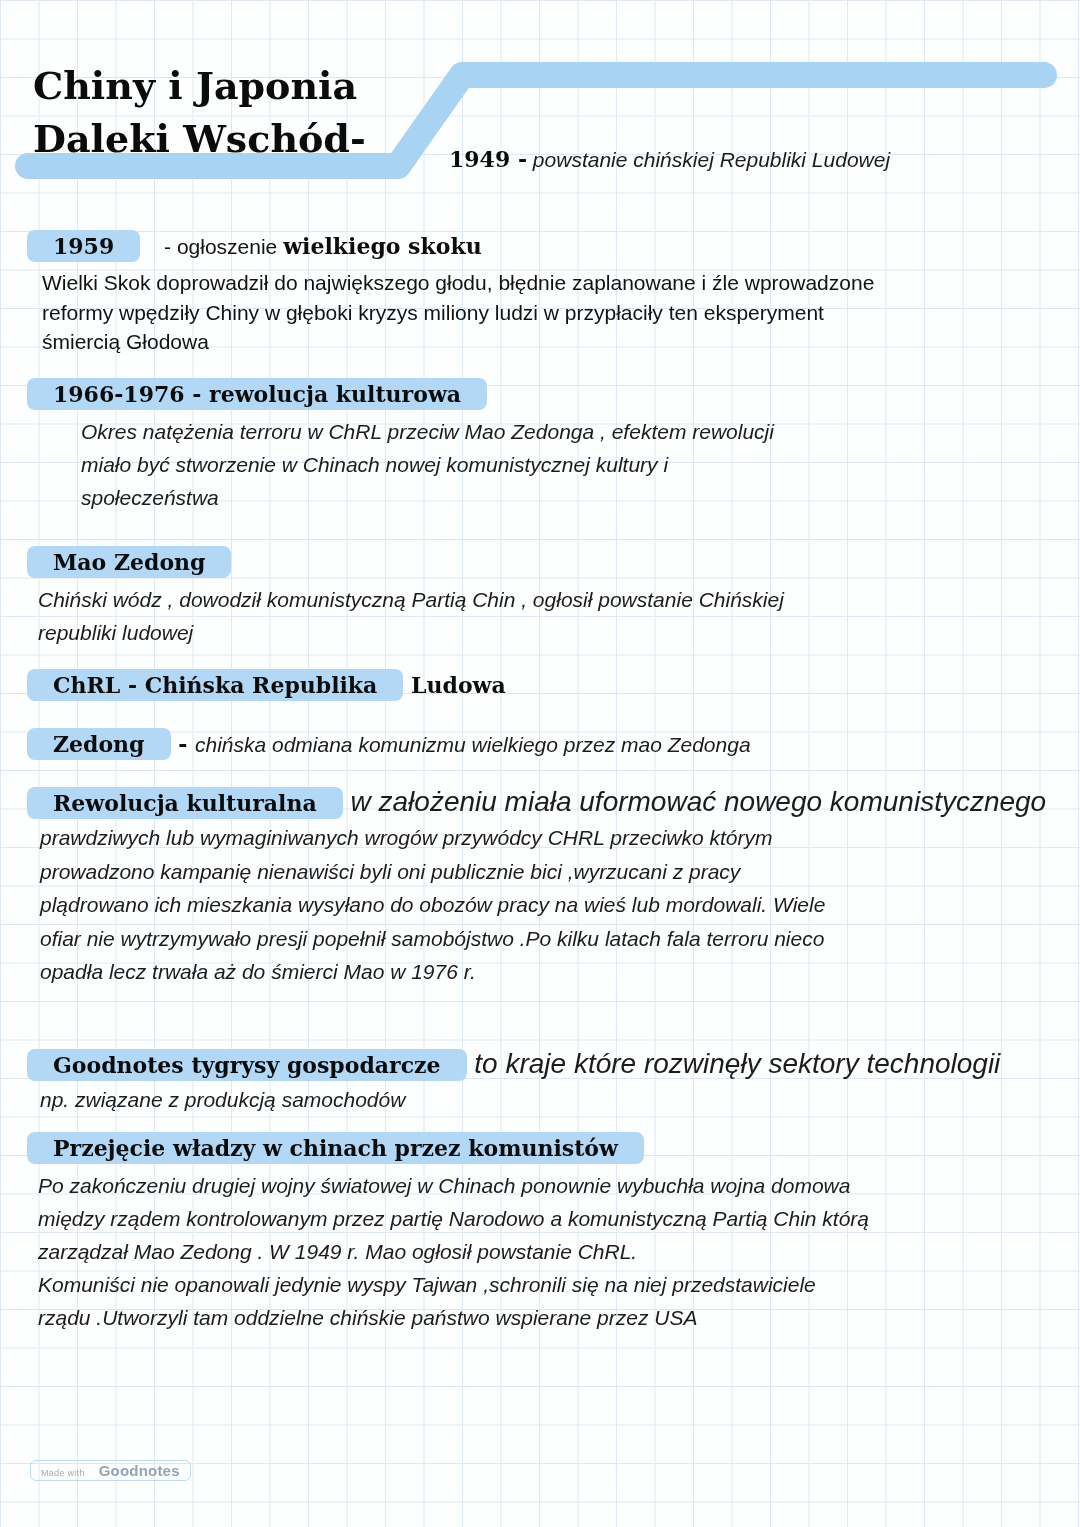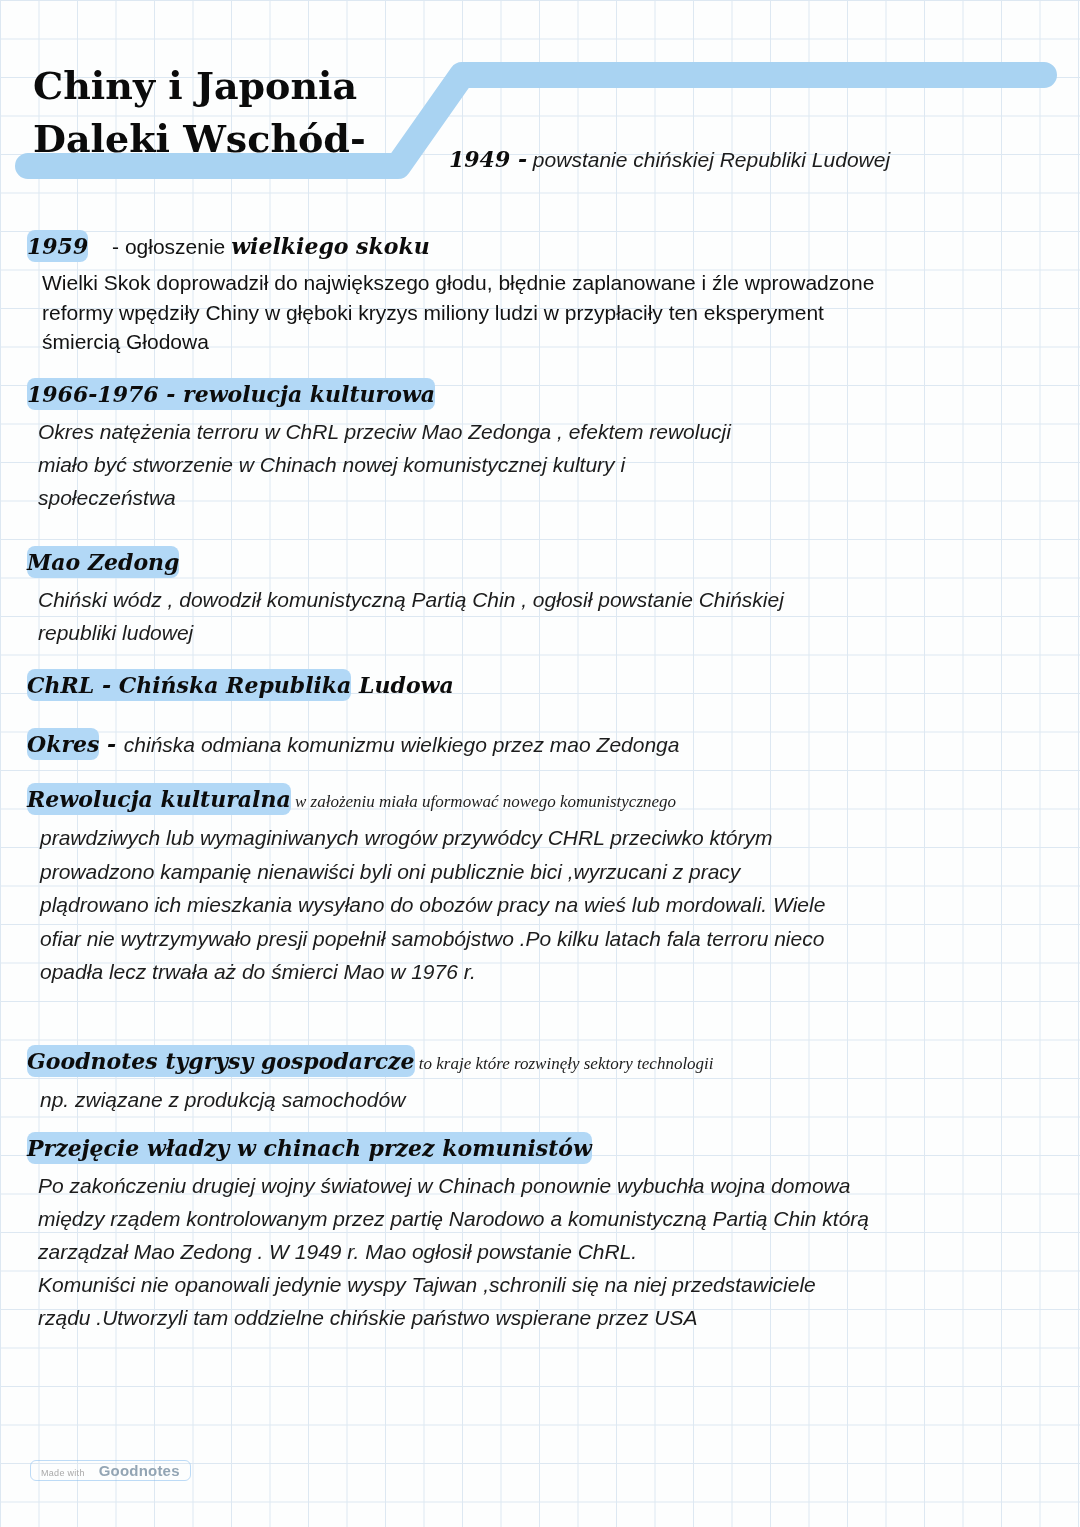--- a/index.html
+++ b/index.html
@@ -9,45 +9,45 @@
     background-color:#fdfefe;
     background-image:
       linear-gradient(to right, var(--grid,#dde8f2) 1px, transparent 1px),
       linear-gradient(to bottom, var(--grid,#dde8f2) 1px, transparent 1px);
     background-size:38.5px 38.5px;
     font-family:"Liberation Sans", sans-serif;
     color:#121212;
     overflow:hidden;
   }
   .ribbon { position:absolute; top:0; left:0; pointer-events:none; }
-  .slab { font-family:"DejaVu Serif", serif; font-weight:bold; color:#0c0c0c;font-style:italic; }
+  .slab { font-family:"DejaVu Serif", serif; font-weight:bold; color:#0c0c0c; }
   .ital { font-style:italic; color:#1c1c1c; }
-  .pill { background:var(--highlight,#b2d8f6); border-radius:8px; padding:3px 0; box-decoration-break:clone; }
+  .pill { background:var(--highlight,#b2d8f6); border-radius:8px; padding:3px 26px; box-decoration-break:clone; }
   .title {
     position:absolute; left:33px; top:34px;
     font-family:"DejaVu Serif", serif; font-weight:bold;
     font-size:38px; line-height:53px; color:#0b0b0b;
   }
   .title span { display:block; }
   .t1949 { position:absolute; left:449px; top:146px; font-size:21px; white-space:nowrap; }
   .t1949 .slab { font-size:22px; }
   .heading { position:absolute; left:27px; font-size:22px; white-space:nowrap; }
   .heading .mid { font-family:"Liberation Sans", sans-serif; font-weight:400; font-size:21px; color:#121212;margin-left:18px; }
   .para { position:absolute; font-size:21px; }
   .pline { white-space:nowrap; }
   .b1959 { left:42px; top:268px; line-height:29.5px; }
   .h1966 { top:381px; }
-  .b1966 { left:38px; top:415px; line-height:33px; }
+  .b1966 { left:38px; top:415px; line-height:33px;padding-left:43px; }
   .hmao  { top:549px; }
   .bmao  { left:38px; top:583px; line-height:33px; }
   .hchrl { top:672px; }
   .hmaoizm { top:731px; }
   .hmaoizm .ital { font-size:21px; }
   .hrew { top:786px; }
-  .hrew .ital, .htyg .ital { font-size:17px;font-family:Liberation Serif, serif; }
+  .hrew .ital, .htyg .ital { font-size:28px; }
   .brew { left:40px; top:821px; line-height:33.5px; }
   .htyg { top:1048px; }
   .btyg { left:40px; top:1083px; line-height:33px; }
   .hprz { top:1135px; }
   .bprz { left:38px; top:1169px; line-height:33px; }
   .watermark {
     position:absolute; left:30px; top:1460px;
     display:flex; align-items:baseline; gap:14px;
     border:1px solid rgba(137,190,238,0.55);
     border-radius:6px; padding:1px 10px;
@@ -97,21 +97,21 @@
   <div class="para bmao ital">
     <div class="pline"> Chiński wódz , dowodził komunistyczną Partią Chin , ogłosił powstanie Chińskiej</div>
     <div class="pline">republiki ludowej</div>
   </div>
 
   <div class="heading hchrl">
     <span class="pill slab">ChRL - Chińska Republika</span><span class="slab"> Ludowa</span>
   </div>
 
   <div class="heading hmaoizm">
-    <span class="pill slab">Okres</span><span class="slab"> - </span><span class="ital"> chińska odmiana komunizmu wielkiego przez mao Zedonga</span>
+    <span class="pill slab">Zedong</span><span class="slab"> - </span><span class="ital"> chińska odmiana komunizmu wielkiego przez mao Zedonga</span>
   </div>
 
   <div class="heading hrew">
     <span class="pill slab">Rewolucja kulturalna</span><span class="ital"> w założeniu miała uformować nowego komunistycznego</span>
   </div>
   <div class="para brew ital">
     <div class="pline">prawdziwych lub wymaginiwanych  wrogów przywódcy CHRL przeciwko którym</div>
     <div class="pline">prowadzono kampanię nienawiści byli oni publicznie bici ,wyrzucani  z pracy</div>
     <div class="pline">plądrowano ich mieszkania wysyłano do obozów pracy na wieś lub mordowali.  Wiele</div>
     <div class="pline">ofiar nie wytrzymywało presji popełnił samobójstwo .Po kilku latach fala terroru nieco</div>

